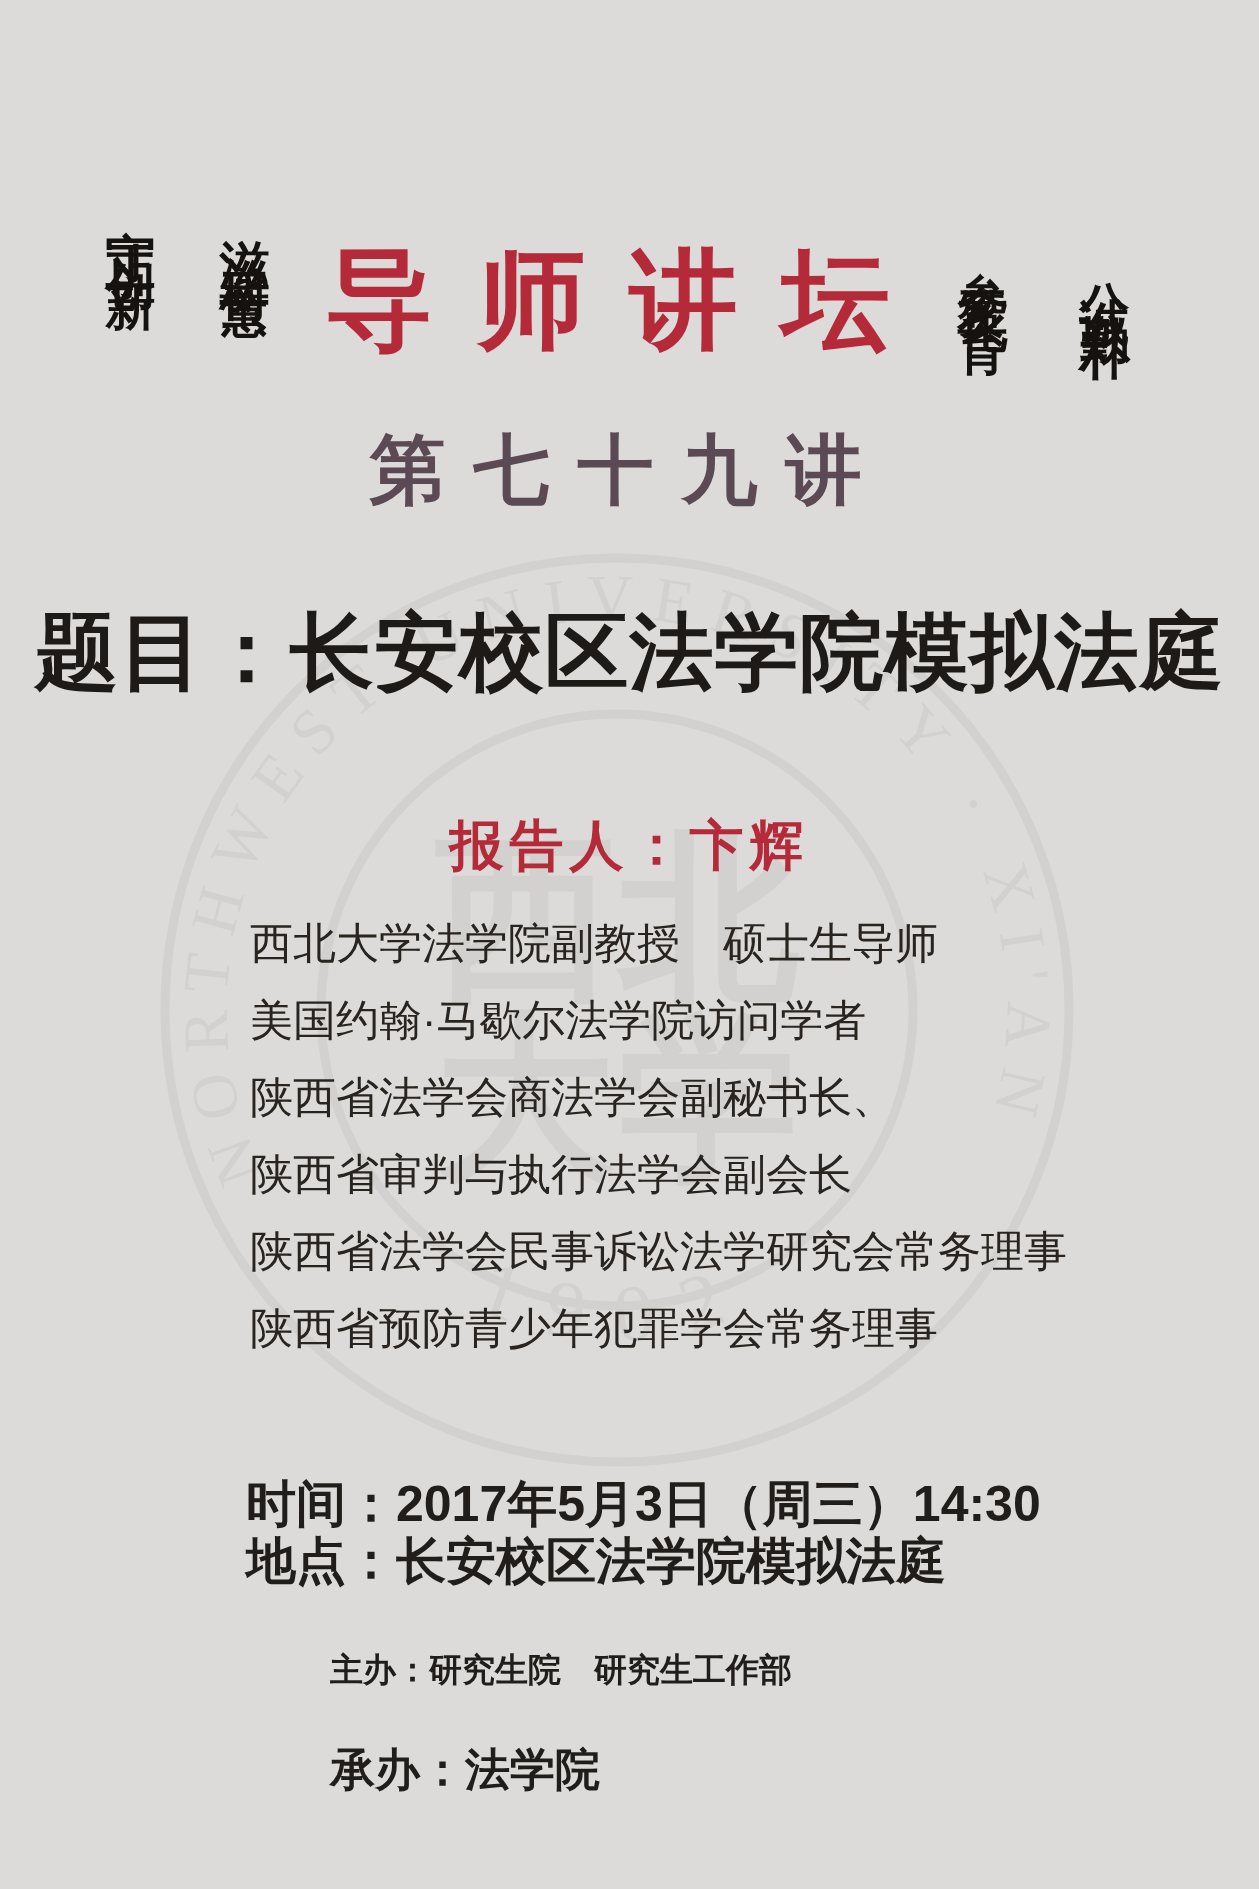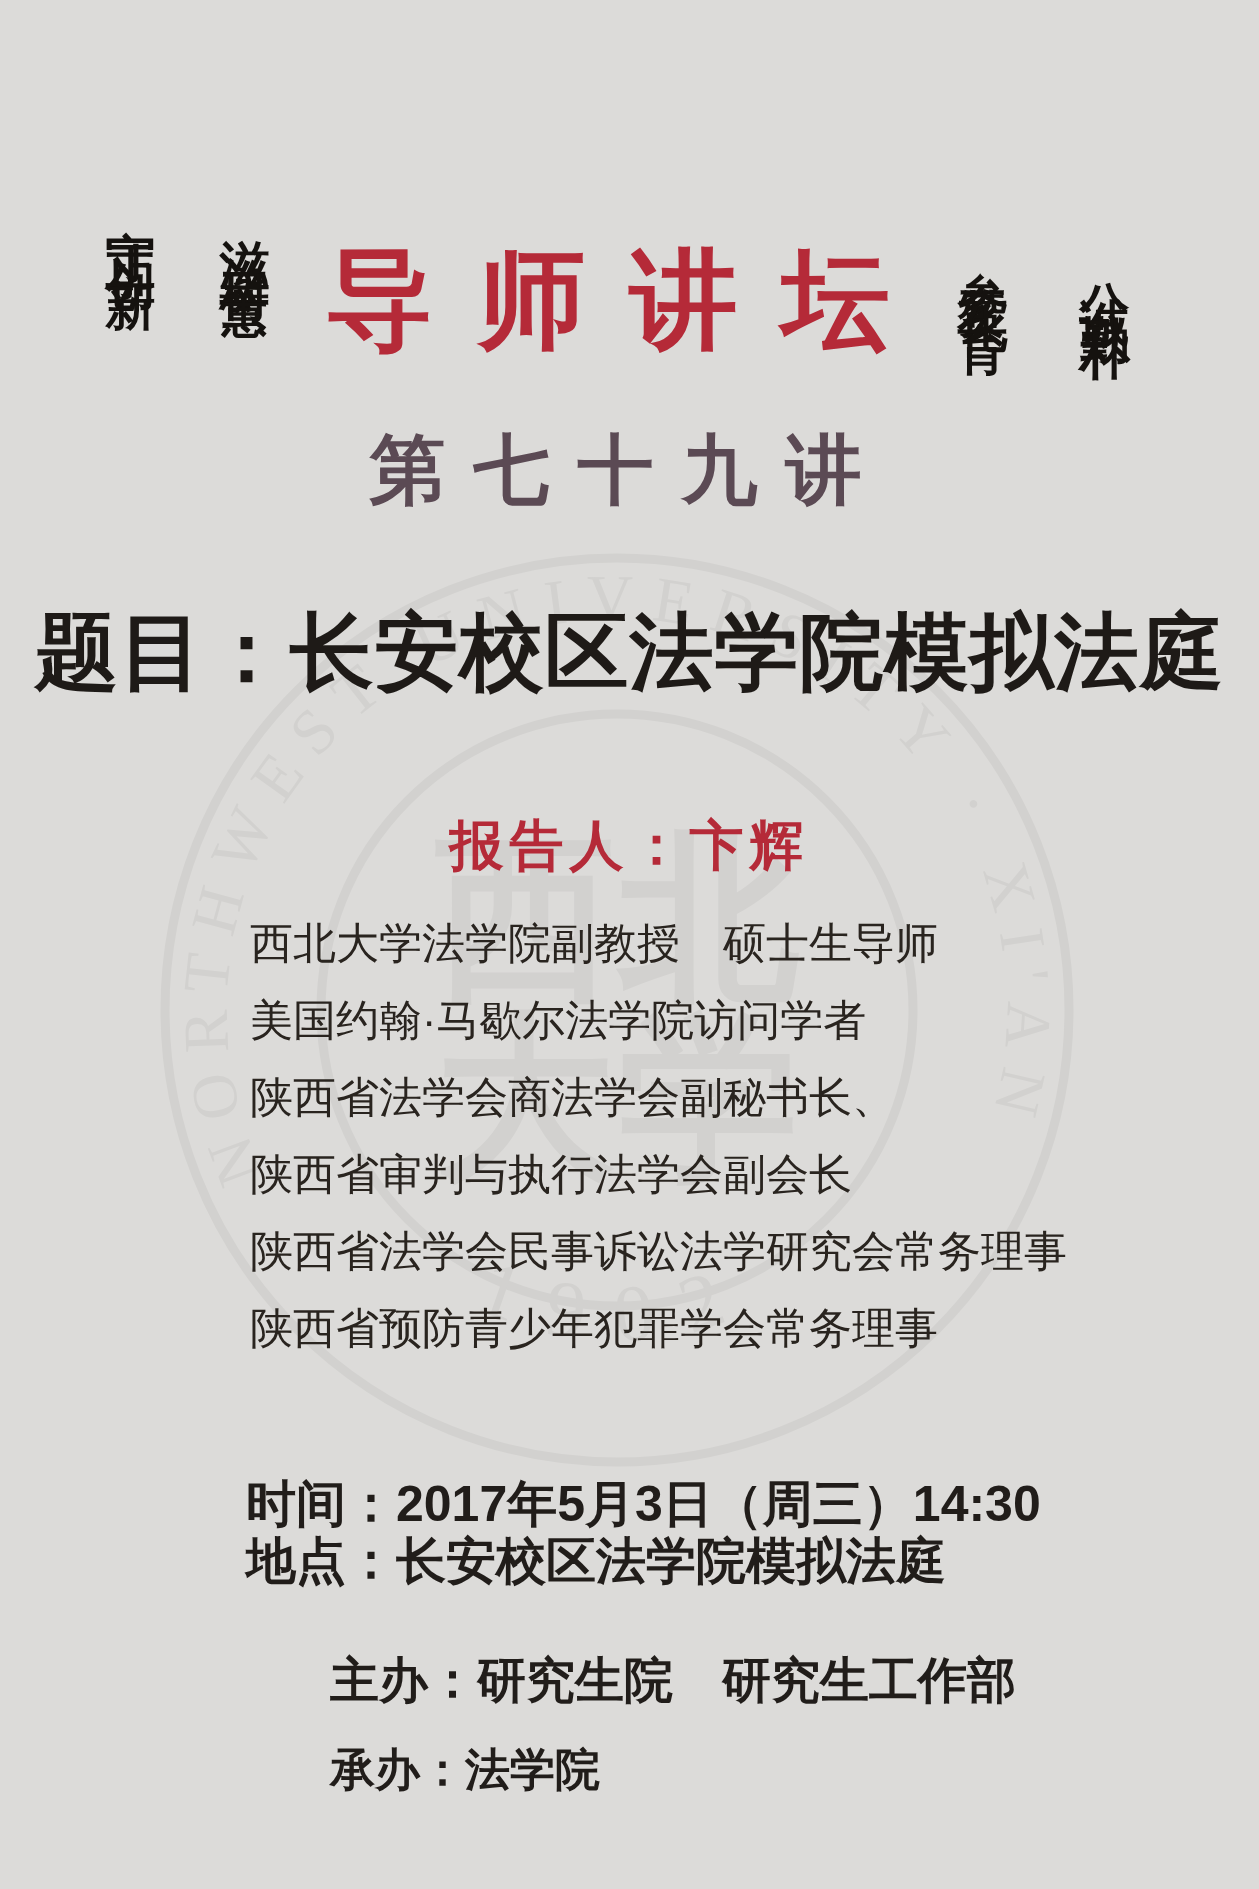--- a/index.html
+++ b/index.html
@@ -83,21 +83,21 @@
     font-weight:500;
     color:#29241f;
     white-space:nowrap;
   }
 
   
   .time-line  { position:absolute; left:246px; top:1438px; font-size:50px; font-weight:600; white-space:nowrap;margin-top:33px; }
   .place-line { position:absolute; left:246px; top:1528px; font-size:50px; font-weight:600; white-space:nowrap; }
 
   
-  .host-line      { position:absolute; left:330px; top:1648px; font-size:49px; font-weight:600; white-space:nowrap; }
+  .host-line      { position:absolute; left:330px; top:1648px; font-size:33px; font-weight:600; white-space:nowrap; }
   .undertaker-line{ position:absolute; left:330px; top:1716px; font-size:45px; font-weight:600; white-space:nowrap;margin-top:24px; }
 </style>
 </head>
 <body>
 
 <div class="poster">
 
   <svg class="seal" viewBox="0 0 1000 1000" aria-hidden="true">
     <defs>
       <path id="ringTop" d="M 147,665 A 390,390 0 1 1 853,665" fill="none"></path>

